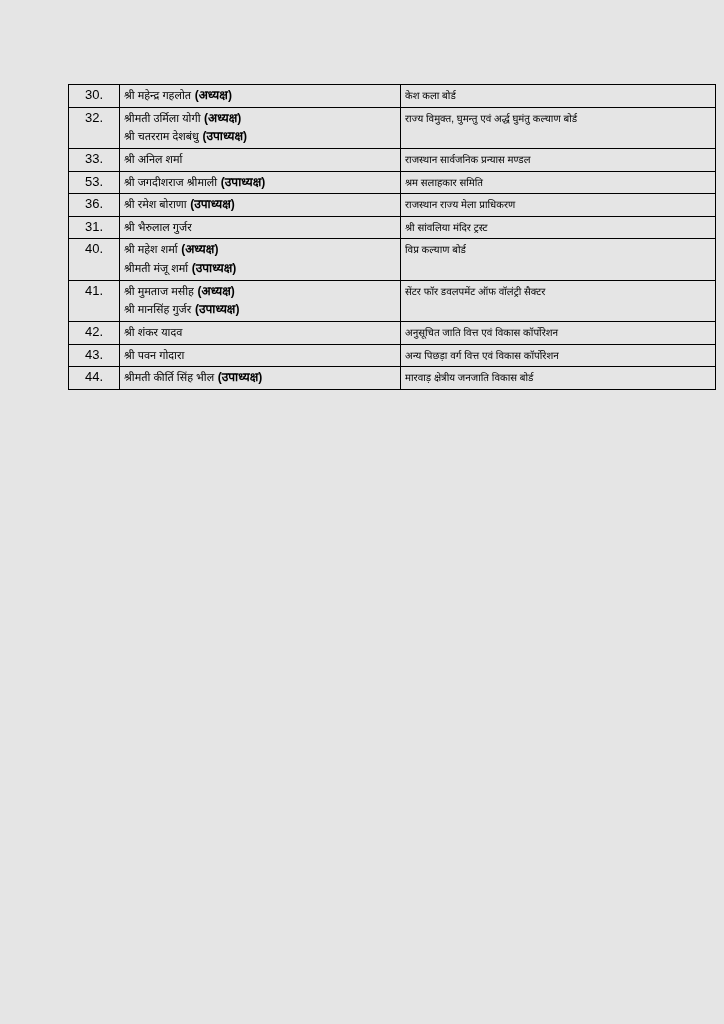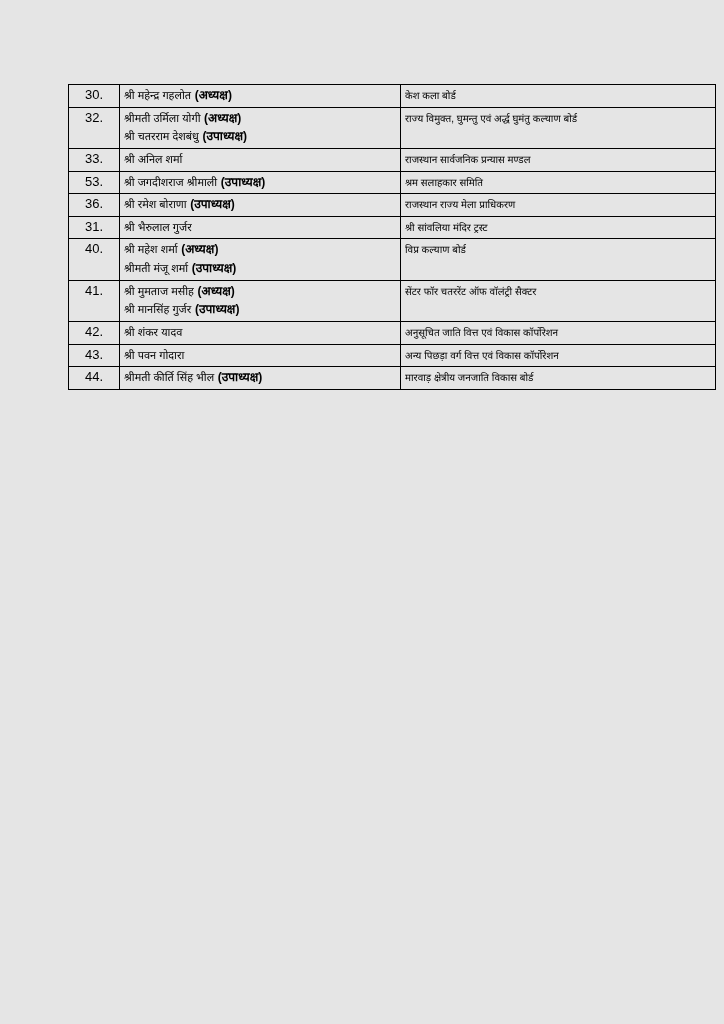--- a/index.html
+++ b/index.html
@@ -122,21 +122,21 @@
             <span class="cell-inner line2"><span class="nm-main">श्रीमती मंजू शर्मा</span> <span class="nm-sub">(उपाध्यक्ष)</span></span>
           </td>
           <td class="col-org"><span class="org-text">विप्र कल्याण बोर्ड</span></td>
         </tr>
         <tr>
           <td class="col-num">41.</td>
           <td class="col-name">
             <span class="cell-inner"><span class="nm-main">श्री मुमताज मसीह</span> <span class="nm-sub">(अध्यक्ष)</span></span>
             <span class="cell-inner line2"><span class="nm-main">श्री मानसिंह गुर्जर</span> <span class="nm-sub">(उपाध्यक्ष)</span></span>
           </td>
-          <td class="col-org"><span class="org-text">सेंटर फॉर चतररेंट ऑफ वॉलंट्री सैक्टर</span></td>
+          <td class="col-org"><span class="org-text">सेंटर फॉर डवलपमेंट ऑफ वॉलंट्री सैक्टर</span></td>
         </tr>
         <tr>
           <td class="col-num">42.</td>
           <td class="col-name">
             <span class="cell-inner"><span class="nm-main">श्री शंकर यादव</span></span>
           </td>
           <td class="col-org"><span class="org-text">अनुसूचित जाति वित्त एवं विकास कॉर्पोरेशन</span></td>
         </tr>
         <tr>
           <td class="col-num">43.</td>

